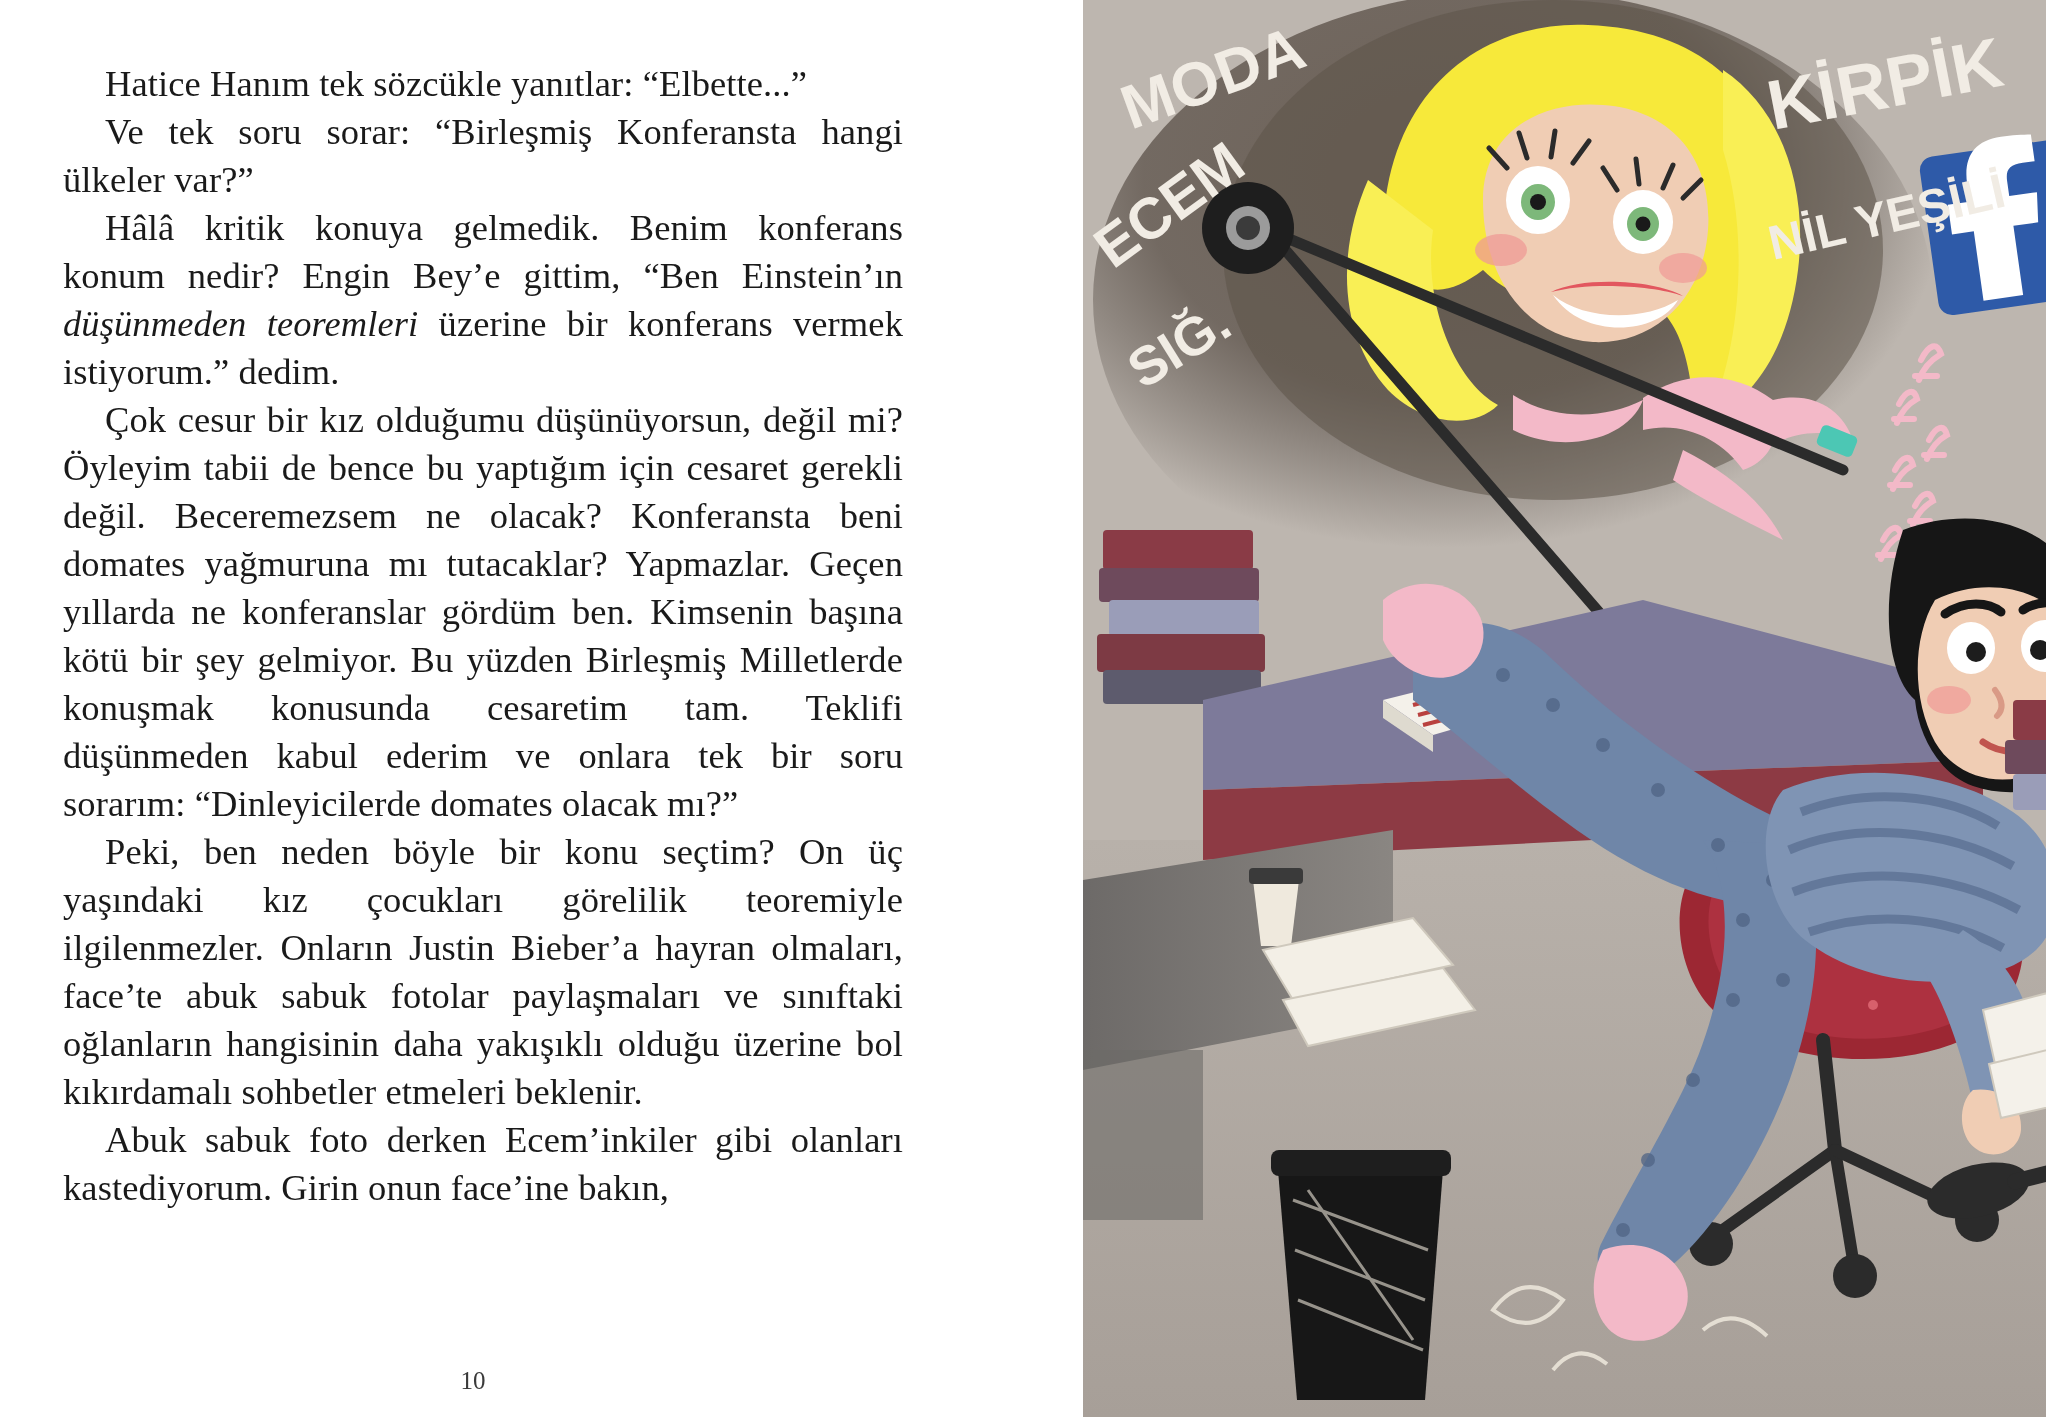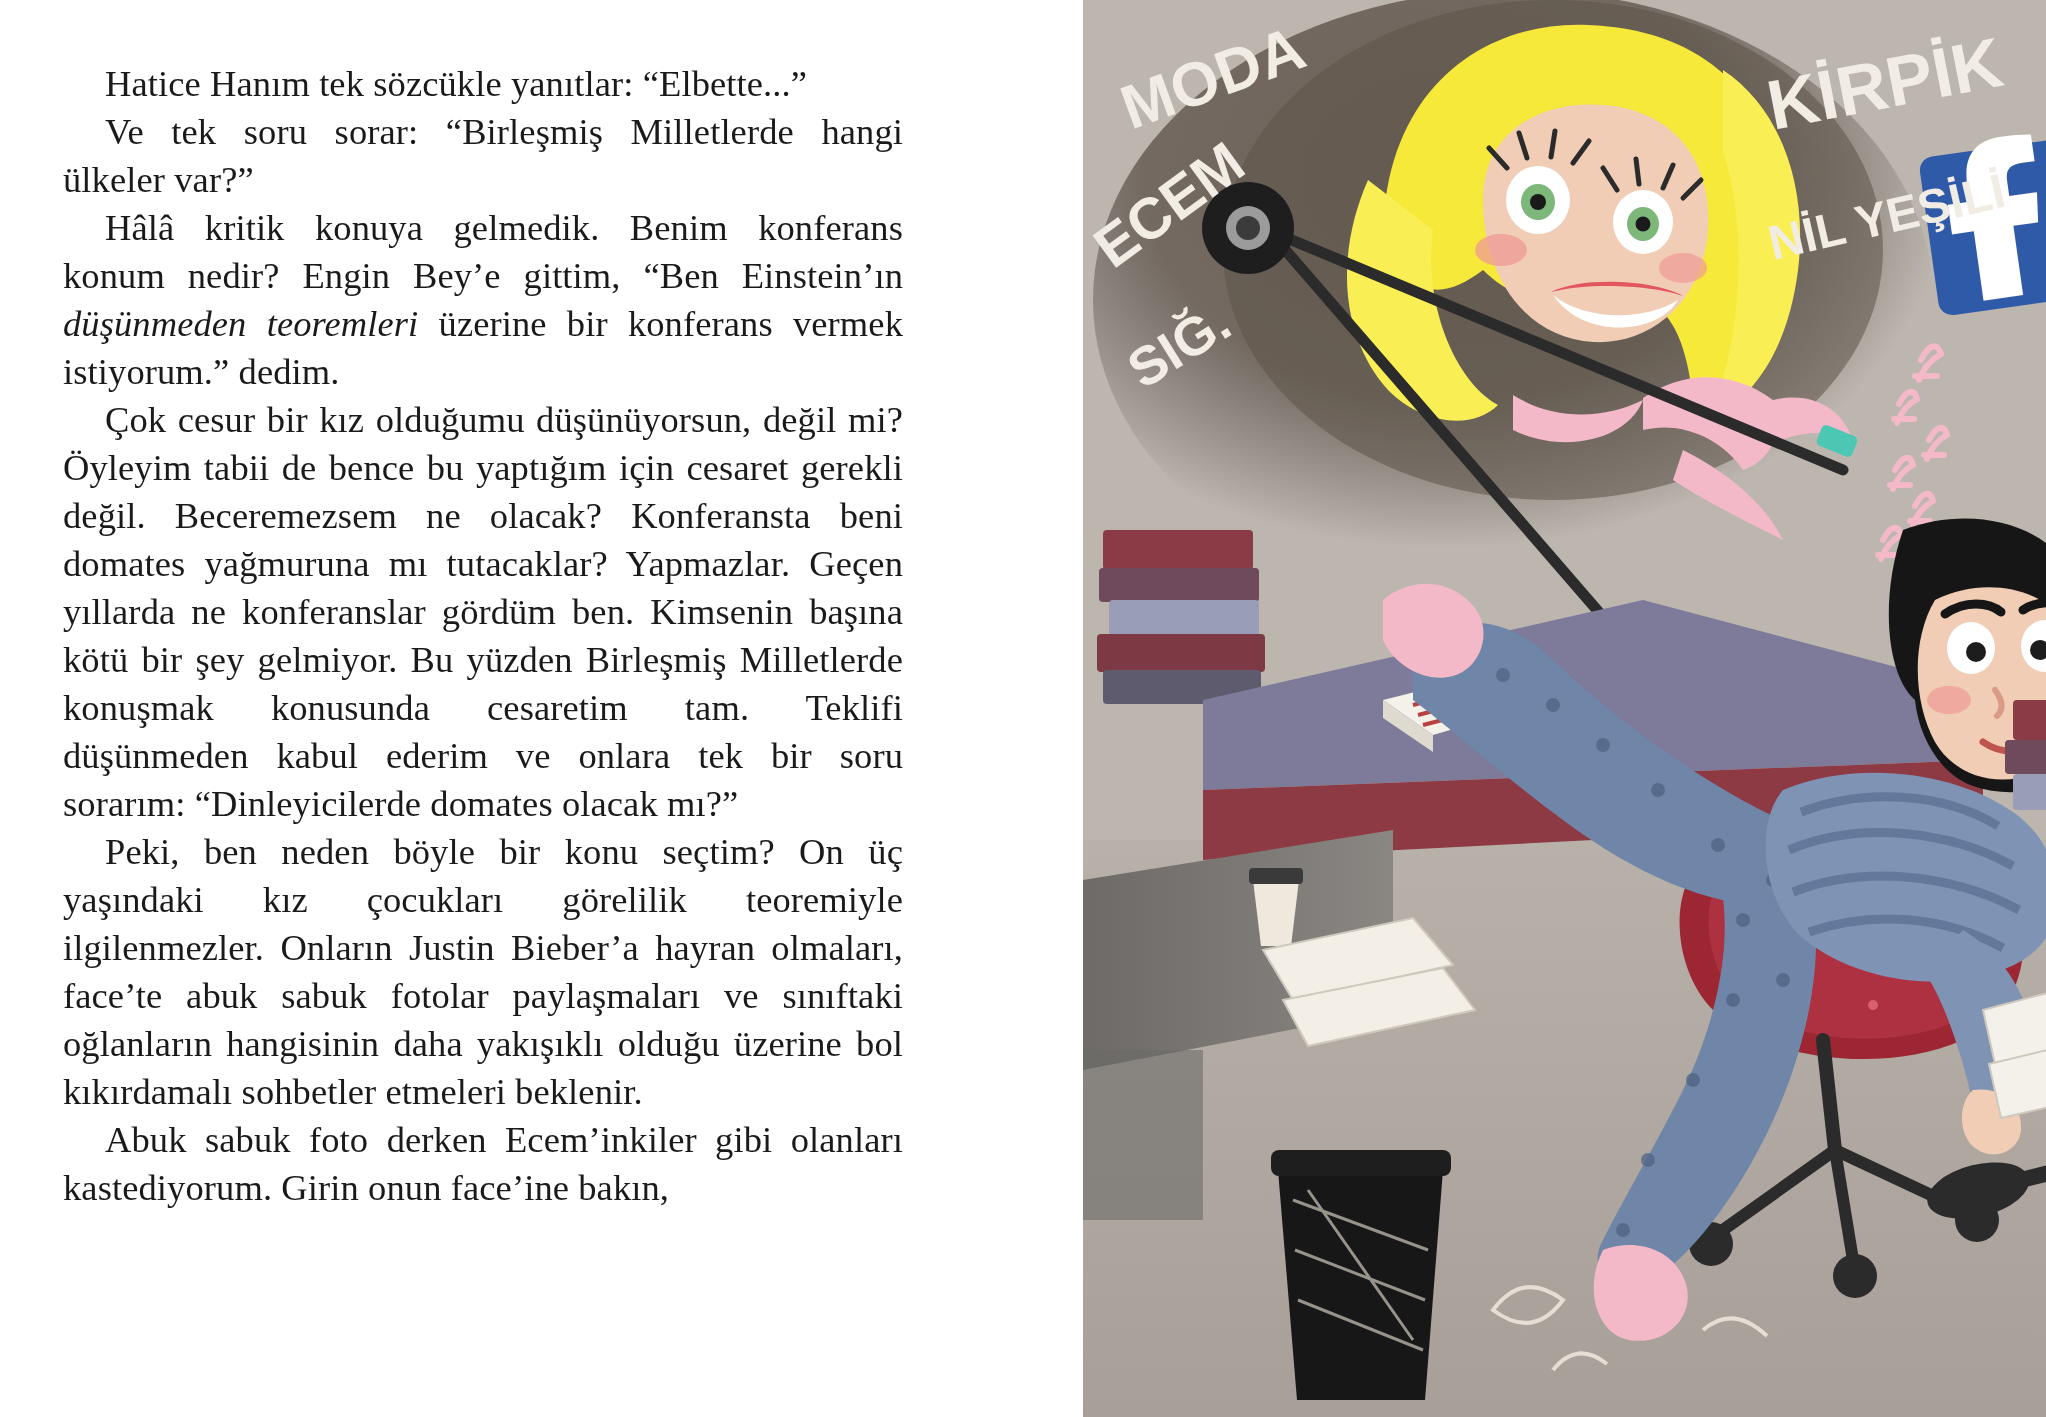--- a/index.html
+++ b/index.html
@@ -82,26 +82,27 @@
   }
 </style>
 </head>
 <body>
 
 <div class="spread">
 
   <div class="page-left">
     <div class="text-block">
       <p>Hatice Hanım tek sözcükle yanıtlar: “Elbette...”</p>
-      <p>Ve tek soru sorar: “Birleşmiş Milletlerde hangi ülkeler var?”</p>
+      <p>Ve tek soru sorar: “Birleşmiş Konferansta hangi ülkeler var?”</p>
       <p><span>Hâlâ kritik konuya gelmedik. Benim konferans konum nedir? Engin Bey’e gittim, “Ben Einstein’ın <em>düşünmeden teoremleri</em> üzerine bir konferans vermek istiyorum.” dedim.</span></p>
       <p>Çok cesur bir kız olduğumu düşünüyorsun, değil mi? Öyleyim tabii de bence bu yaptığım için cesaret gerekli değil. Beceremezsem ne olacak? Konferansta beni domates yağmuruna mı tutacaklar? Yapmazlar. Geçen yıllarda ne konferanslar gördüm ben. Kimsenin başına kötü bir şey gelmiyor. Bu yüzden Birleşmiş Milletlerde konuşmak konusunda cesaretim tam. Teklifi düşünmeden kabul ederim ve onlara tek bir soru sorarım: “Dinleyicilerde domates olacak mı?”</p>
       <p>Peki, ben neden böyle bir konu seçtim? On üç yaşındaki kız çocukları görelilik teoremiyle ilgilenmezler. Onların Justin Bieber’a hayran olmaları, face’te abuk sabuk fotolar paylaşmaları ve sınıftaki oğlanların hangisinin daha yakışıklı olduğu üzerine bol kıkırdamalı sohbetler etmeleri beklenir.</p>
       <p>Abuk sabuk foto derken Ecem’inkiler gibi olanları kastediyorum. Girin onun face’ine bakın,</p>
     </div>
+    <div class="page-number">10</div>
   </div>
 
   <div class="gutter-shadow"></div>
 
   <div class="page-right">
     <div class="illus">
       <svg viewBox="0 0 1006 1417" preserveAspectRatio="none" xmlns="http://www.w3.org/2000/svg">
         <defs>
           <radialGradient id="bubbleGlow" cx="42%" cy="30%" r="60%">
             <stop offset="0%" stop-color="#6b5f55" stop-opacity="0.95"></stop>

